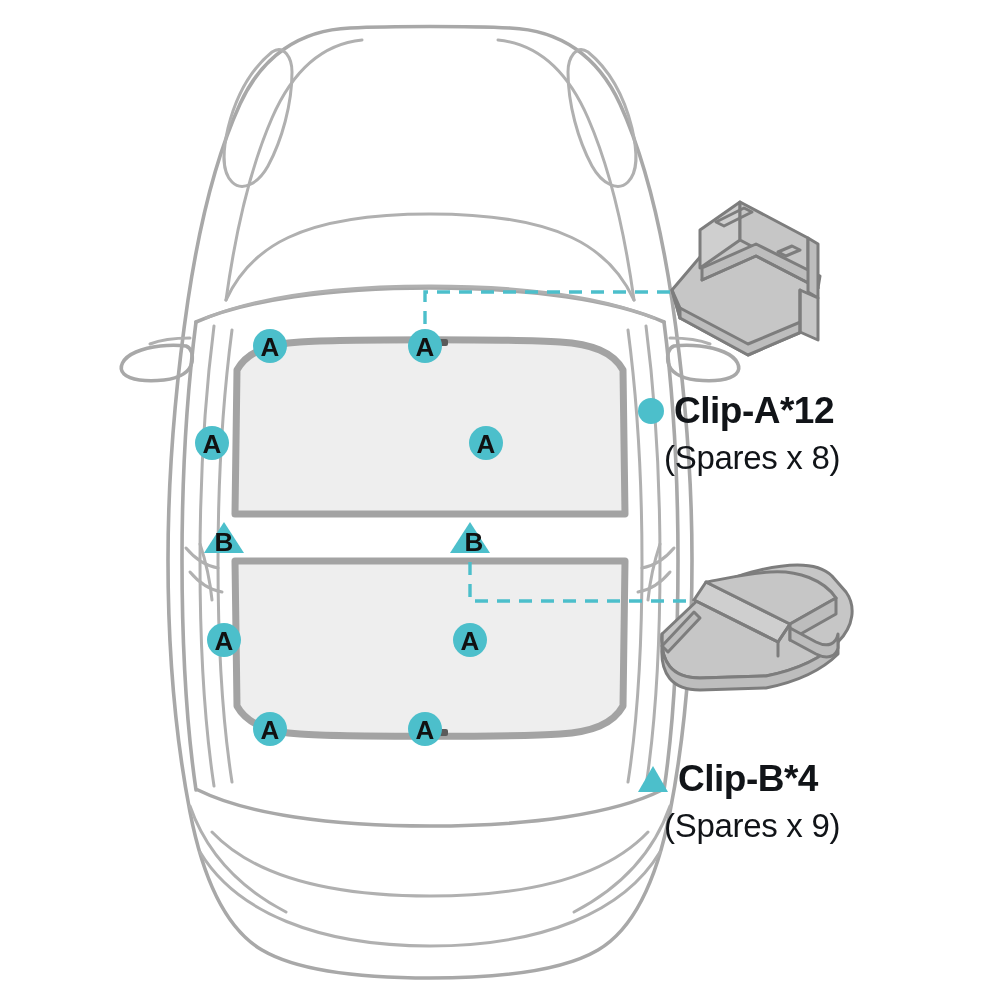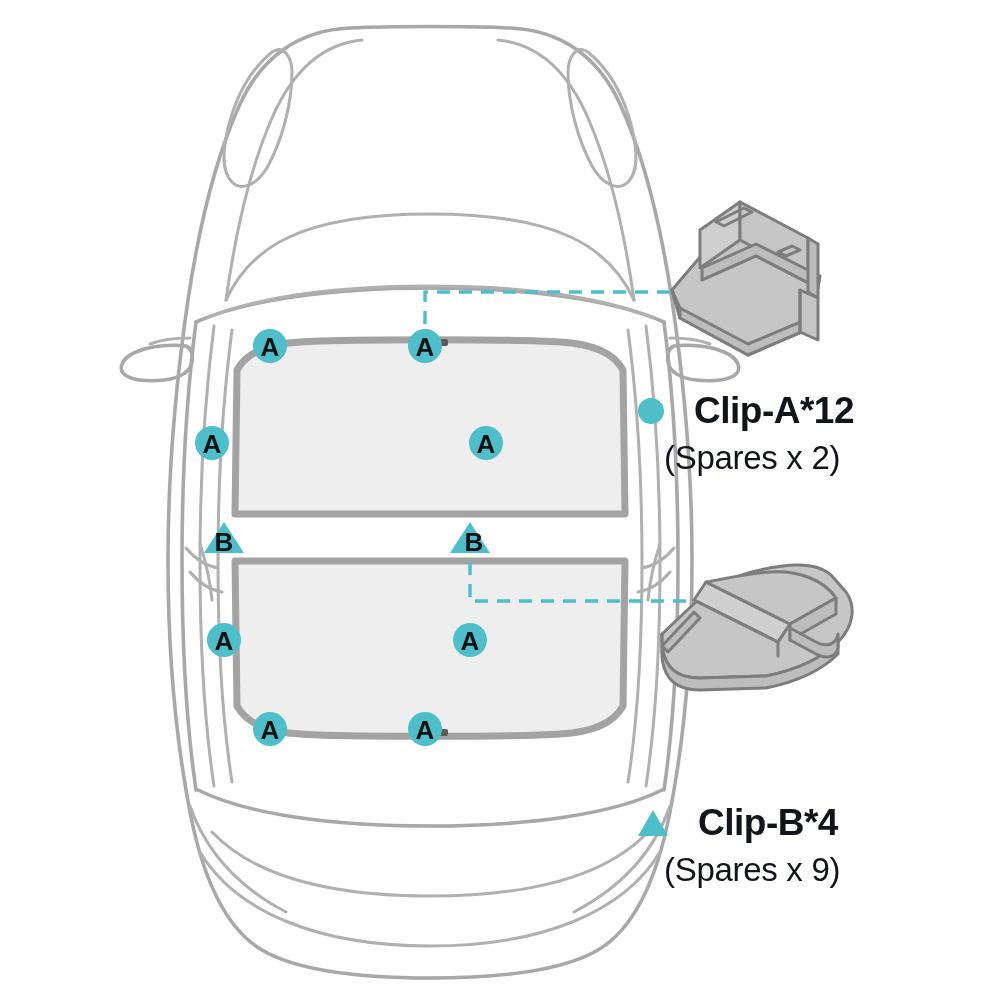--- a/index.html
+++ b/index.html
@@ -24,21 +24,21 @@
     width: 1000px;
     height: 1000px;
   }
   .legend-block {
     position: absolute;
     color: #111418;
   }
   .legend-row {
     display: flex;
     align-items: center;
-    gap: 30px;
+    gap: 10px;
   }
   .legend-title {
     font-size: 37px;
     font-weight: bold;
     letter-spacing: -0.5px;
     line-height: 1.05;
     white-space: nowrap;
   }
   .legend-sub {
     font-size: 33px;
@@ -56,21 +56,21 @@
     flex: 0 0 auto;
   }
   .swatch-tri {
     width: 0;
     height: 0;
     border-left: 15px solid transparent;
     border-right: 15px solid transparent;
     flex: 0 0 auto;
   }
   #legend-a { left: 638px; top: 392px; }
-  #legend-b { left: 638px; top: 804px; }
+  #legend-b { left: 638px; top: 760px; }
 </style>
 </head>
 <body>
 
 <div id="stage">
 
   <svg id="diagram" viewBox="0 0 1000 1000">
     <defs>
       <style>
         .body-line { fill: none; stroke: #a8a8a8; stroke-width: 3.6; stroke-linecap: round; stroke-linejoin: round; }
@@ -328,21 +328,21 @@
         <text class="marker-text" x="474" y="551">B</text>
       </g>
     </g>
   </svg>
 
   <div class="legend-block" id="legend-a">
     <div class="legend-row">
       <span class="swatch-dot" style="background:#4cbfcb"></span>
       <span class="legend-title">Clip-A*12</span>
     </div>
-    <div class="legend-sub">(Spares x 2)</div>
+    <div class="legend-sub">(Spares x 8)</div>
   </div>
 
   <div class="legend-block" id="legend-b">
     <div class="legend-row">
       <span class="swatch-tri" style="border-bottom:26px solid #4cbfcb"></span>
       <span class="legend-title">Clip-B*4</span>
     </div>
     <div class="legend-sub">(Spares x 9)</div>
   </div>
 

